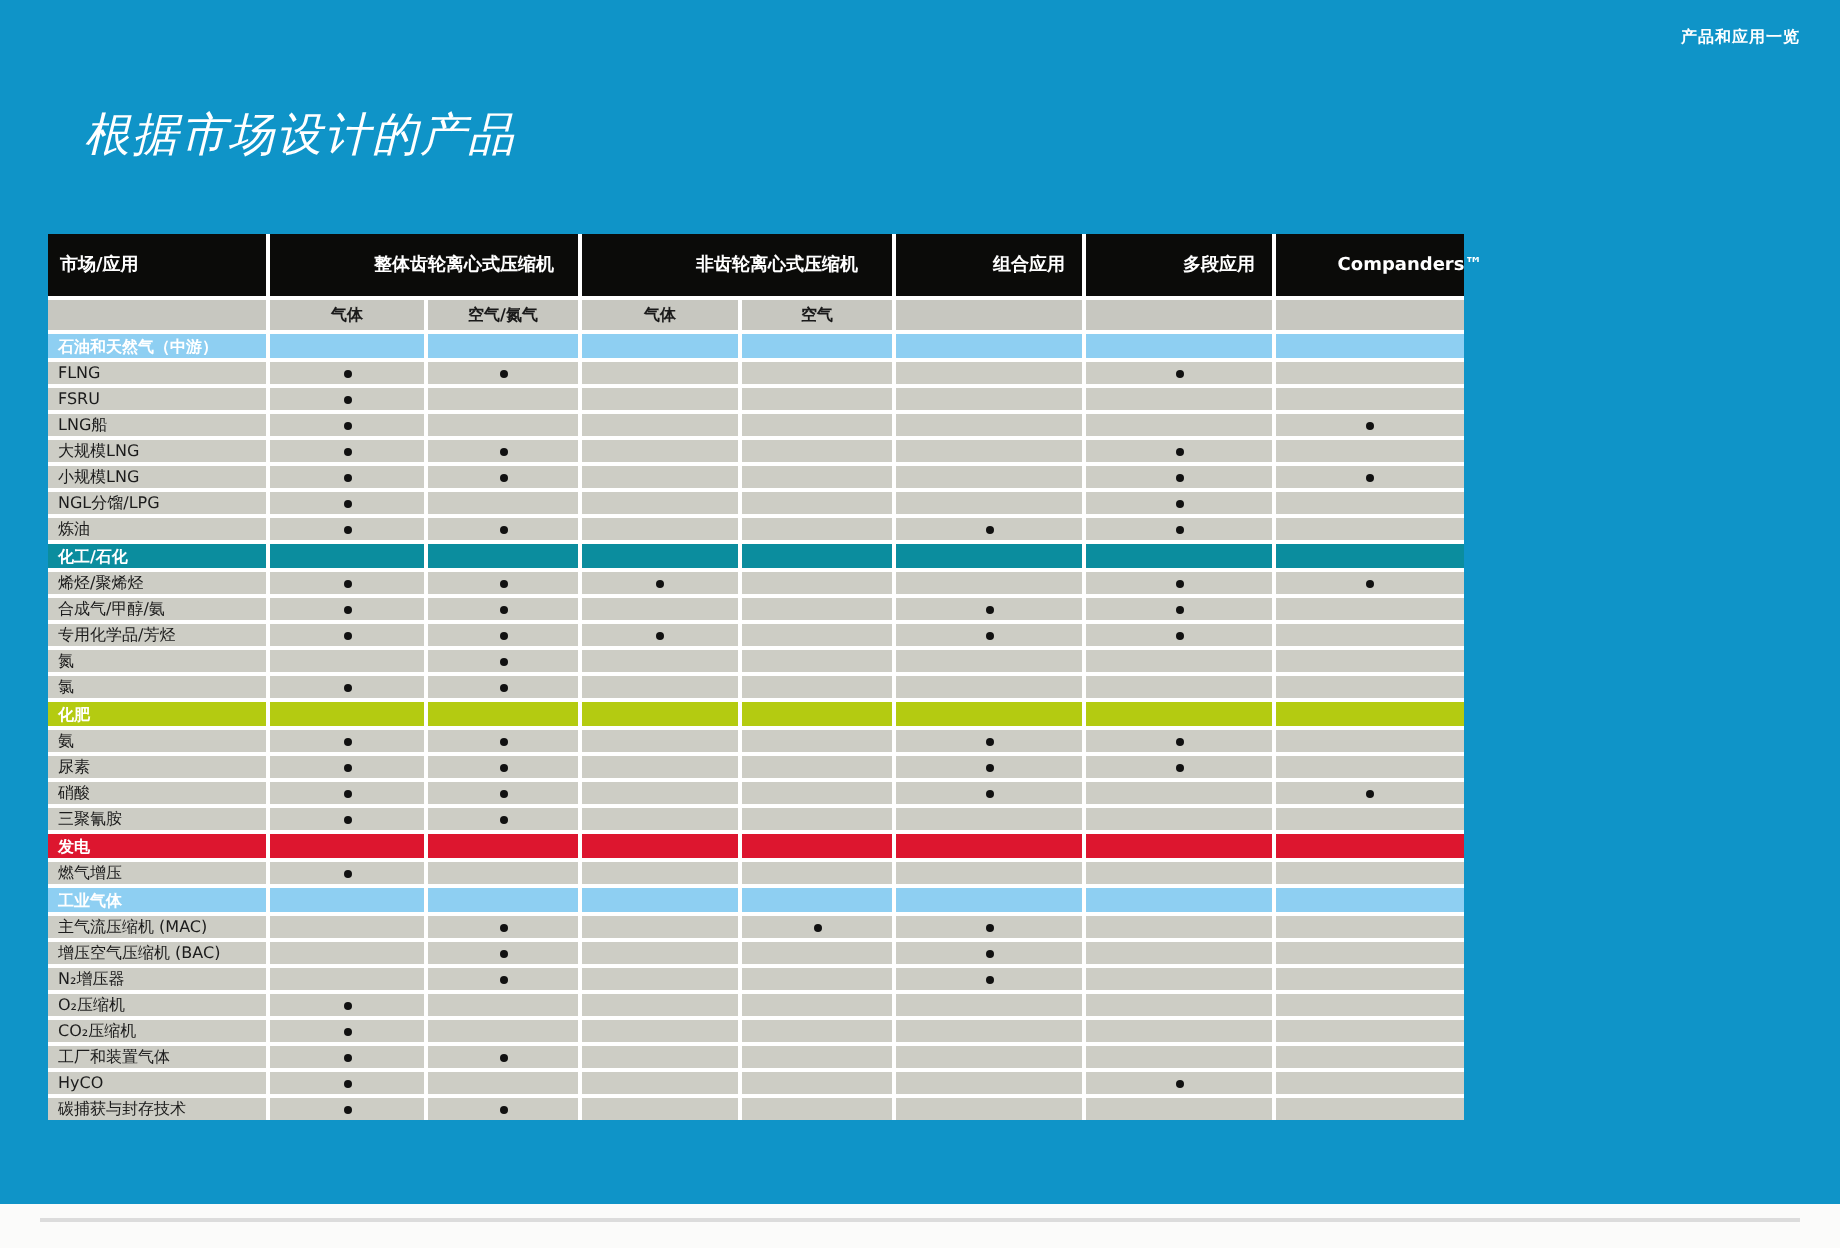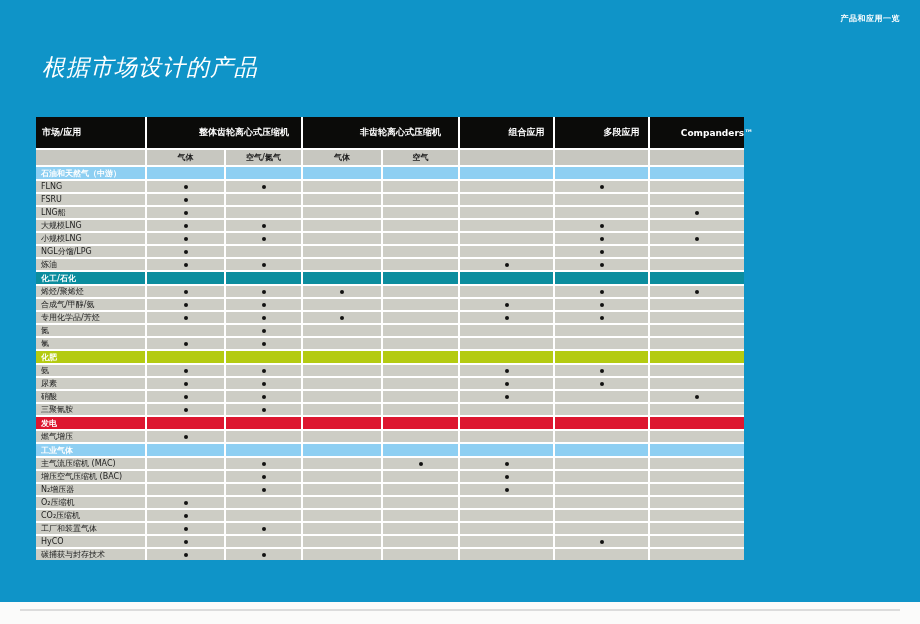--- a/index.html
+++ b/index.html
@@ -10,21 +10,21 @@
   }
   .corner-tag{
     position:absolute;top:13px;right:20px;
     color:#ffffff;font-size:8px;font-weight:bold;letter-spacing:.5px;
   }
   .page-title{
     position:absolute;left:42px;top:52px;
     color:#ffffff;font-size:23px;font-weight:normal;font-style:italic;letter-spacing:1px;
   }
   .table-wrap{
-    position:absolute;left:36px;top:117px;width:708px;
+    position:absolute;left:24px;top:117px;width:708px;
     display:flex;flex-direction:column;gap:2px;background:#ffffff;
   }
   .trow{display:flex;gap:2px;}
   .cell{box-sizing:border-box;flex:0 0 auto;display:flex;align-items:center;}
   
   .c-label{width:109px;}
   .c-d0{width:77px;}
   .c-d1{width:75px;}
   .c-d2{width:78px;}
   .c-d3{width:75px;}

